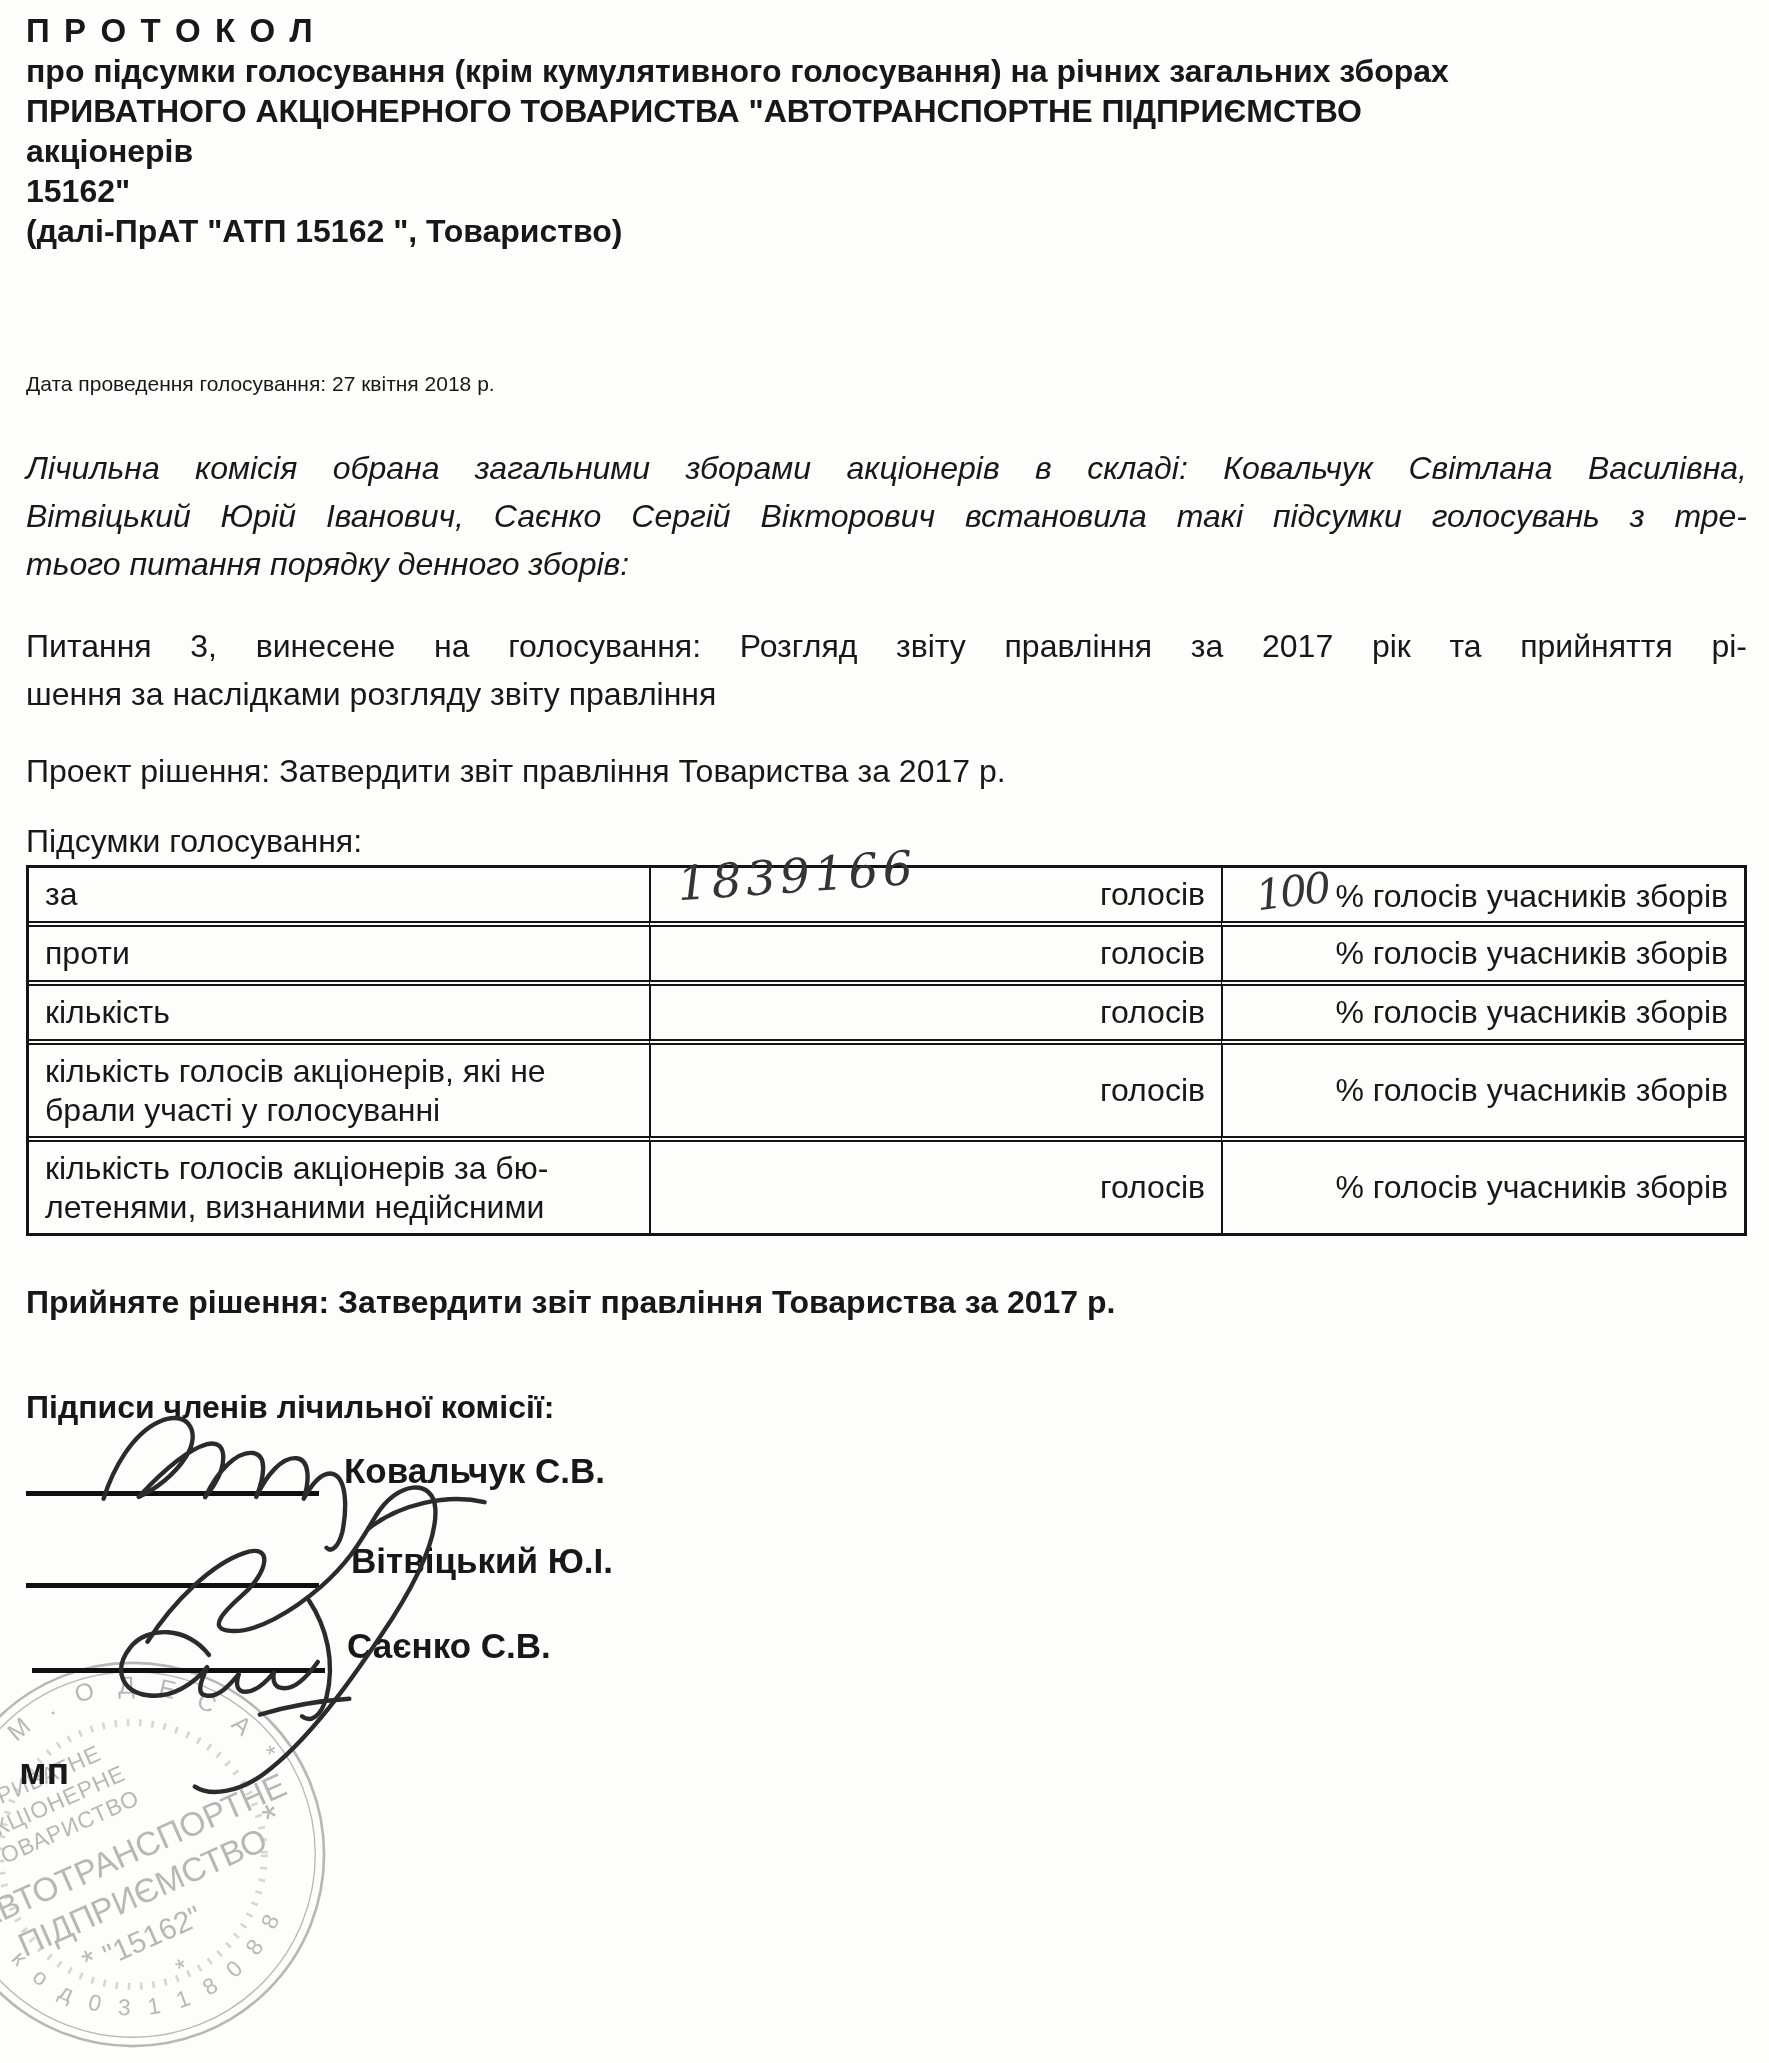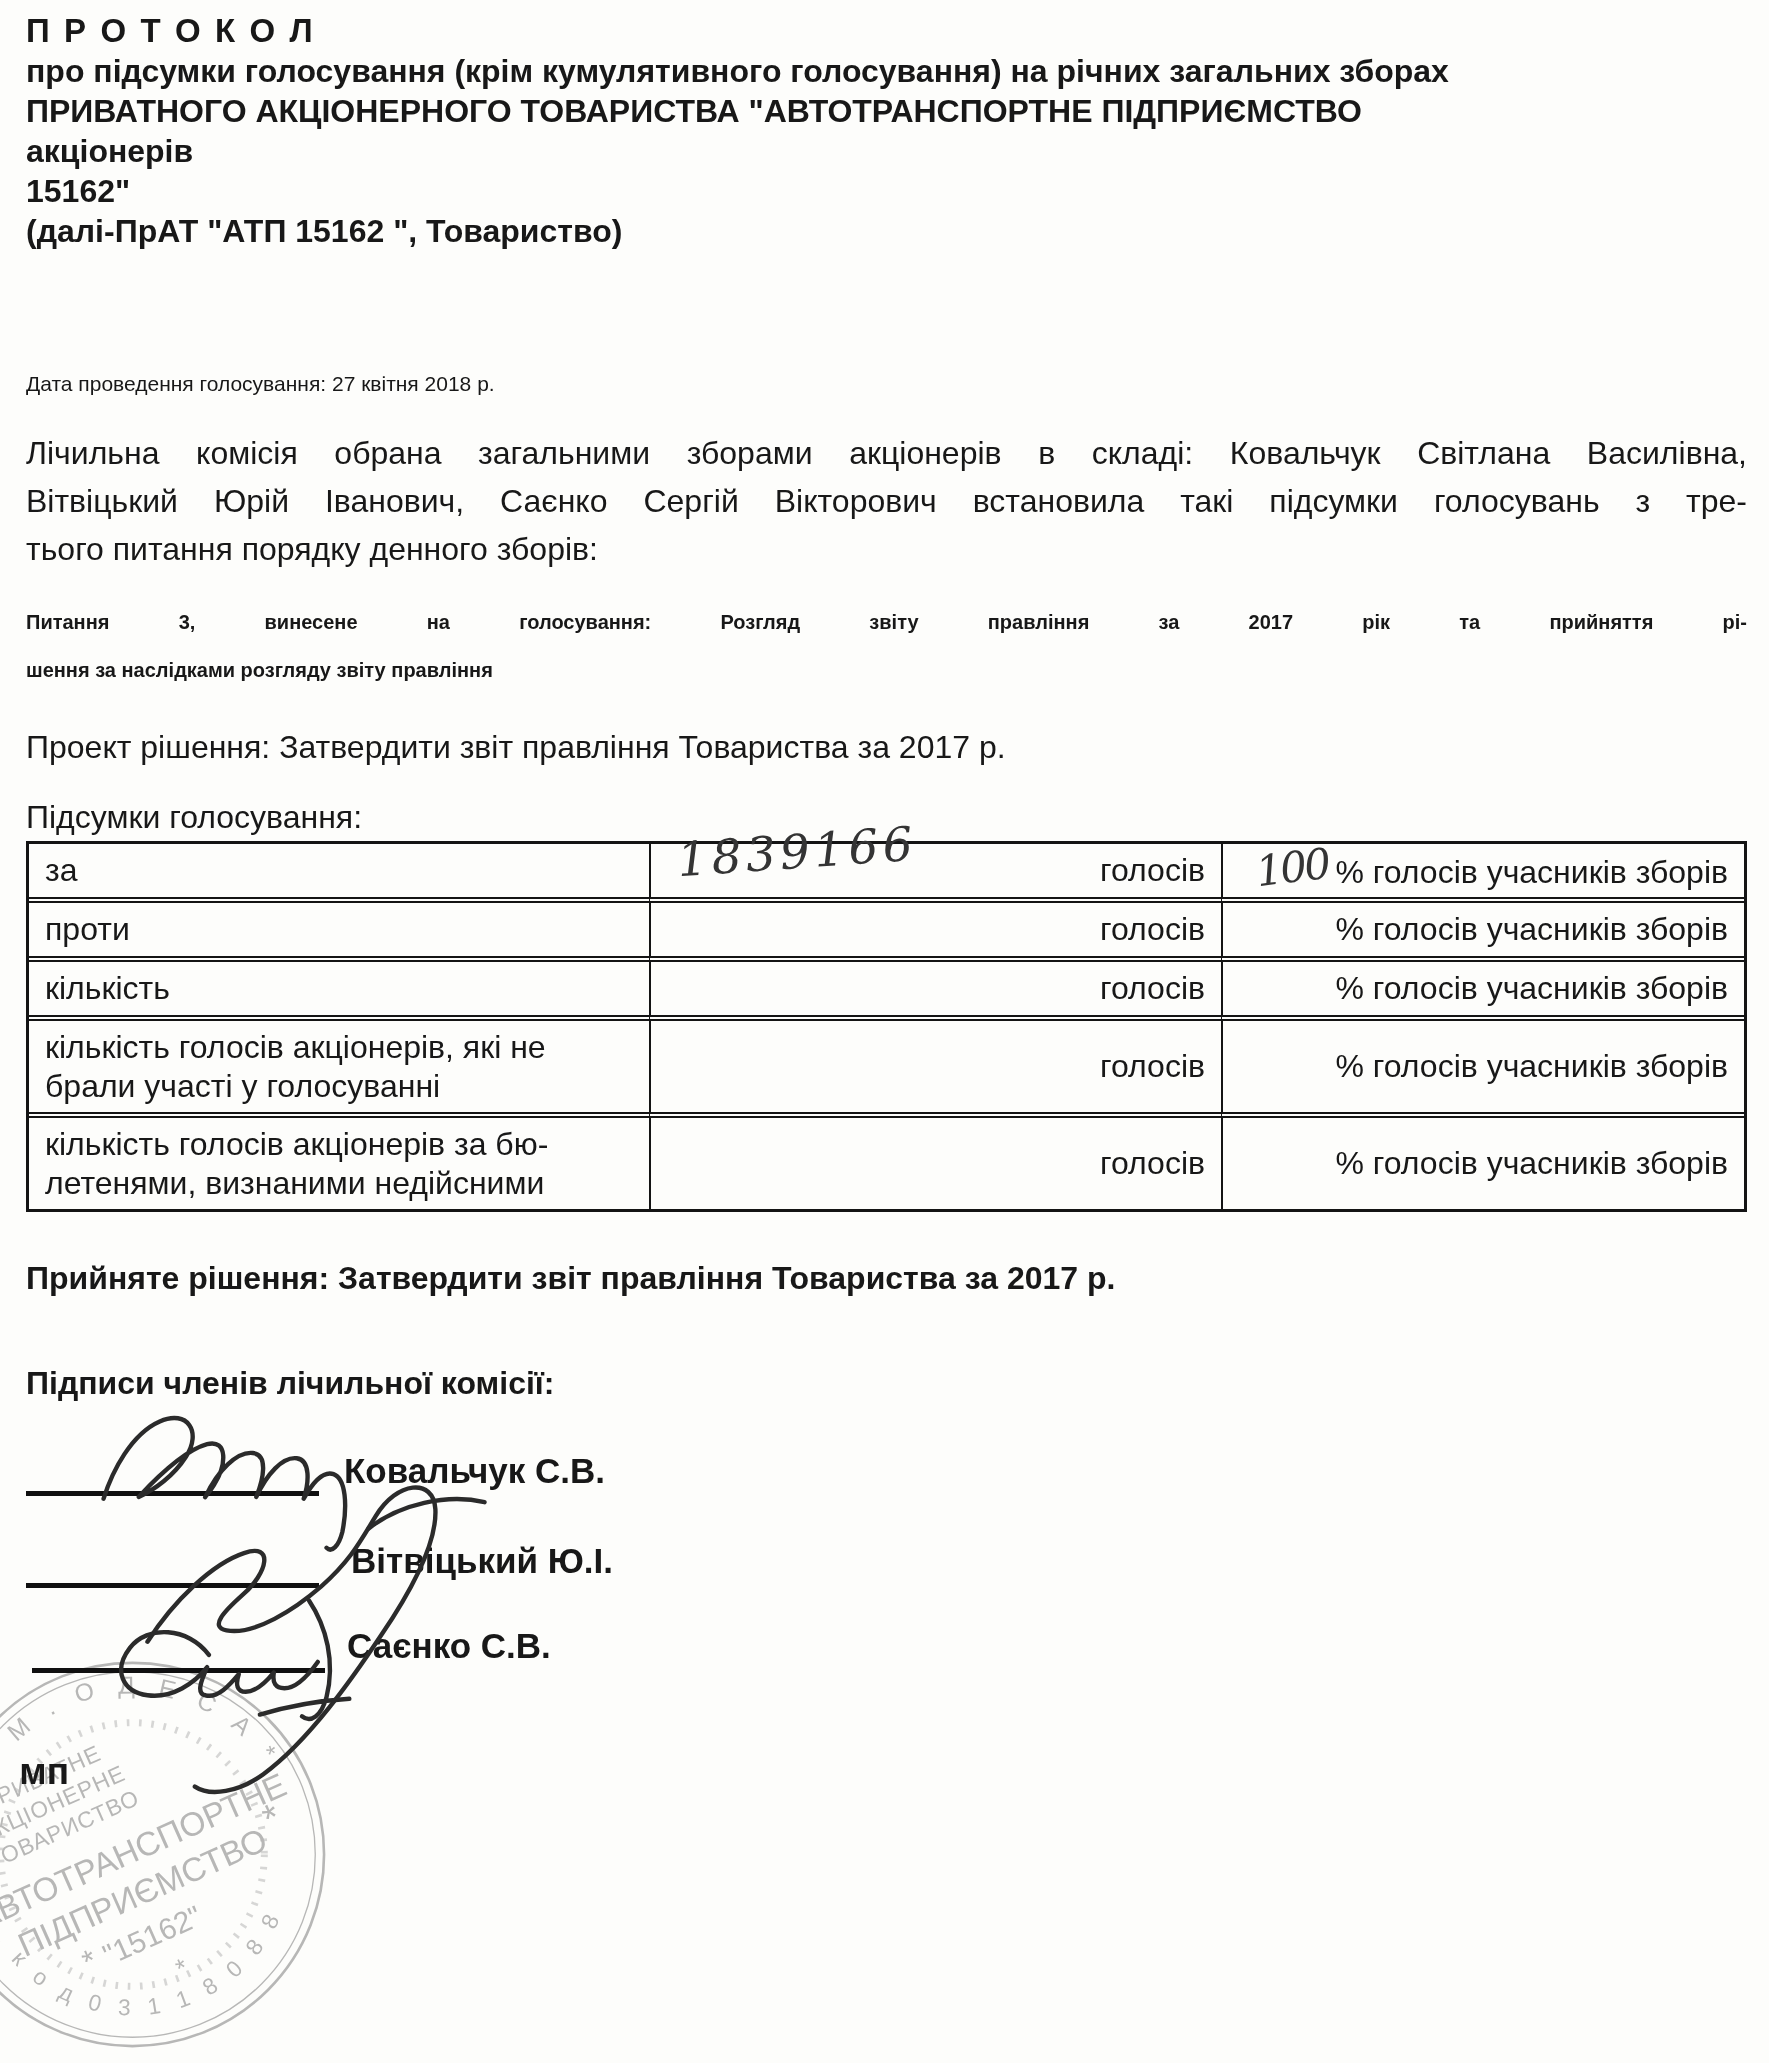--- a/index.html
+++ b/index.html
@@ -9,24 +9,24 @@
     font-family:"Liberation Sans", sans-serif; color:#181818;
   }
   .content { position:absolute; left:26px; right:23px; top:0; z-index:3; }
 
   
   .hdr { font-weight:700; font-size:32px; line-height:40px; padding-top:11px; }
   .hdr .title { font-size:33px; letter-spacing:2.6px; }
 
   .date-line { font-size:21px; margin-top:121px; }
 
-  .commission { margin-top:33px; font-size:32px; line-height:48px; }
+  .commission { margin-top:48px; font-size:32px; line-height:48px;font-style:italic; }
   .jl { text-align:justify; text-align-last:justify; }
 
-  .question { margin-top:25px; font-weight:700; font-size:20px; line-height:48px; }
+  .question { margin-top:34px; font-weight:400; font-size:32px; line-height:48px; }
 
   .draft { margin-top:35px; font-size:32px; }
   .u { text-decoration-thickness:2.6px; text-underline-offset:6.1px; }
 
   .results-label { margin-top:33px; font-size:32px; }
 
   table.votes {
     margin-top:5.3px; border-collapse:separate; border-spacing:0;
     width:1719px; table-layout:fixed; border:3.5px solid #141414;
   }

